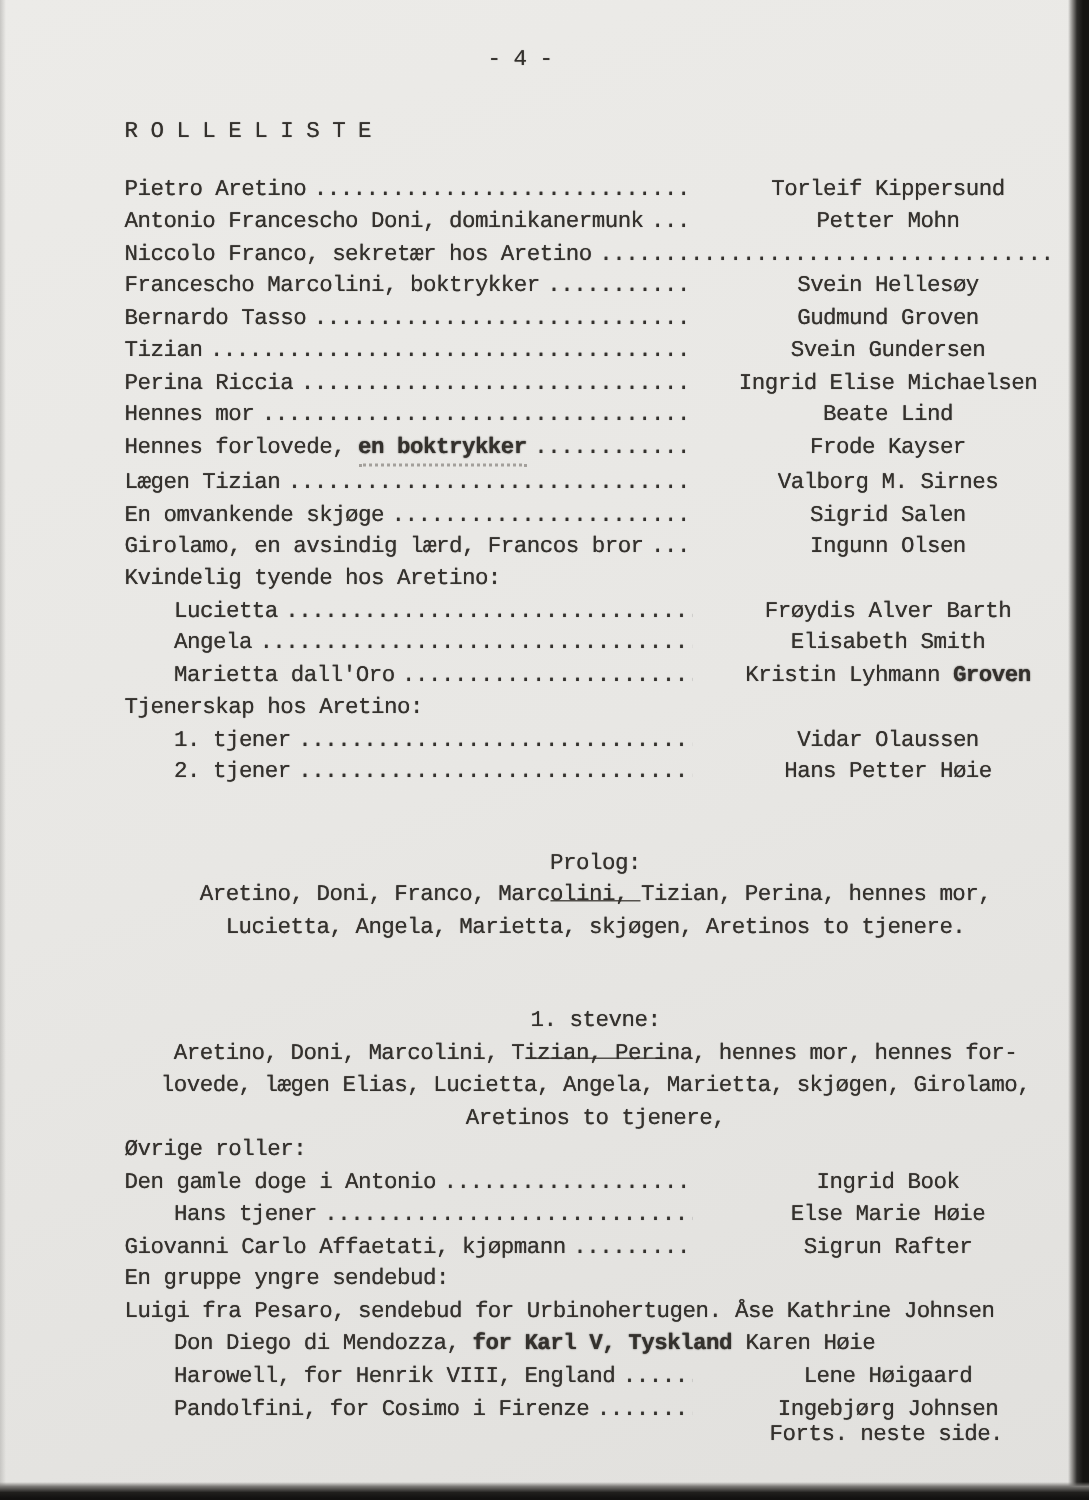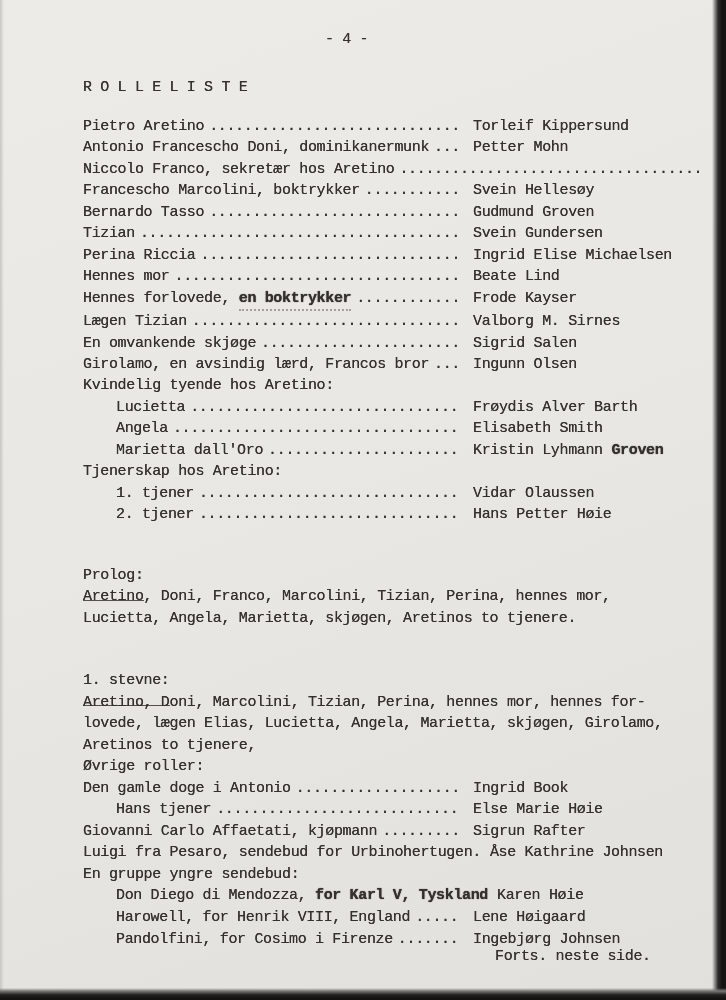--- a/index.html
+++ b/index.html
@@ -5,35 +5,35 @@
   html,body{margin:0;padding:0;width:726px;height:1000px;overflow:hidden;}
   .page{
     position:relative;width:726px;height:1000px;
     background:linear-gradient(160deg,#ecebe8 0%,#e8e7e4 50%,#e1e0dd 100%);
     font-family:"Liberation Mono","DejaVu Sans Mono",monospace;
     font-size:15px;letter-spacing:-0.35px;color:#34312d;
     text-shadow:0 0 0.5px rgba(45,42,38,.85);
   }
   .pagenum{position:absolute;left:325px;top:31px;}
   .title{position:absolute;left:83px;top:79px;white-space:pre;}
-  .sec{position:absolute;left:83px;width:628px;}
+  .sec{position:absolute;left:83px;width:628px;text-align:center;}
   #sec-0{top:116px;line-height:21.45px;}
   #sec-1{top:565px;line-height:21.4px;}
   #sec-2{top:670px;line-height:21.55px;}
   .row{display:flex;white-space:pre;}
   .row .role{flex:0 0 auto;}
   .row.ind .role:first-child{padding-left:33px;}
   .leader{flex:1 1 0;min-width:0;overflow:hidden;white-space:pre;margin-left:5px;margin-right:11px;}
   .name{flex:0 0 238px;white-space:pre;}
   .name.auto{flex:0 0 auto;margin-left:9px;}
   .b{font-weight:700;text-shadow:0 0 1px rgba(28,26,23,.95);}
   .mark{border-bottom:2px dotted rgba(78,72,64,.45);}
   .heading .u{border-bottom:1.6px solid rgba(58,54,49,.85);padding-bottom:16px;}
   .prose{white-space:pre;}
-  .footer{position:absolute;left:495px;top:948px;white-space:pre;font-family:Liberation Mono, monospace;}
+  .footer{position:absolute;left:513px;top:948px;white-space:pre;font-family:Liberation Mono, monospace;}
   .edge-r{position:absolute;top:0;right:0;width:14px;height:100%;
     background:linear-gradient(to right,rgba(130,128,124,0) 0px,#8a8885 3px,#2e2d2b 6px,#151412 10px);}
   .edge-b{position:absolute;left:0;bottom:0;width:100%;height:12px;
     background:linear-gradient(to bottom,rgba(130,128,124,0) 0px,#7a7875 3px,#201f1d 7px,#121110 11px);}
   .edge-l{position:absolute;left:0;top:0;width:4px;height:100%;
     background:linear-gradient(to right,#c7c6c3,rgba(200,199,196,0));}
 </style>
 </head>
 <body>
 
@@ -69,22 +69,22 @@
     </div>
   <div class="sec" id="sec-2">
       <div class="heading"><span class="u">1. stevne:</span></div>
       <div class="prose">Aretino, Doni, Marcolini, Tizian, Perina, hennes mor, hennes for-</div>
       <div class="prose">lovede, lægen Elias, Lucietta, Angela, Marietta, skjøgen, Girolamo,</div>
       <div class="prose">Aretinos to tjenere,</div>
       <div class="row"><span class="role">Øvrige roller:</span></div>
       <div class="row"><span class="role">Den gamle doge i Antonio</span><span class="leader">............................................................</span><span class="name">Ingrid Book</span></div>
       <div class="row ind"><span class="role">Hans tjener</span><span class="leader">............................................................</span><span class="name">Else Marie Høie</span></div>
       <div class="row"><span class="role">Giovanni Carlo Affaetati, kjøpmann</span><span class="leader">............................................................</span><span class="name">Sigrun Rafter</span></div>
+      <div class="row"><span class="role">En gruppe yngre sendebud:</span></div>
       <div class="row"><span class="role">Luigi fra Pesaro, sendebud for Urbinohertugen.</span><span class="name auto">Åse Kathrine Johnsen</span></div>
-      <div class="row"><span class="role">En gruppe yngre sendebud:</span></div>
       <div class="row ind"><span class="role">Don Diego di Mendozza, </span><span class="role b">for Karl V, Tyskland</span><span class="name auto">Karen Høie</span></div>
       <div class="row ind"><span class="role">Harowell, for Henrik VIII, England</span><span class="leader">............................................................</span><span class="name">Lene Høigaard</span></div>
       <div class="row ind"><span class="role">Pandolfini, for Cosimo i Firenze</span><span class="leader">............................................................</span><span class="name">Ingebjørg Johnsen</span></div>
     </div>
 
   <div class="footer">Forts. neste side.</div>
 
   <div class="edge-l"></div>
   <div class="edge-r"></div>
   <div class="edge-b"></div>

